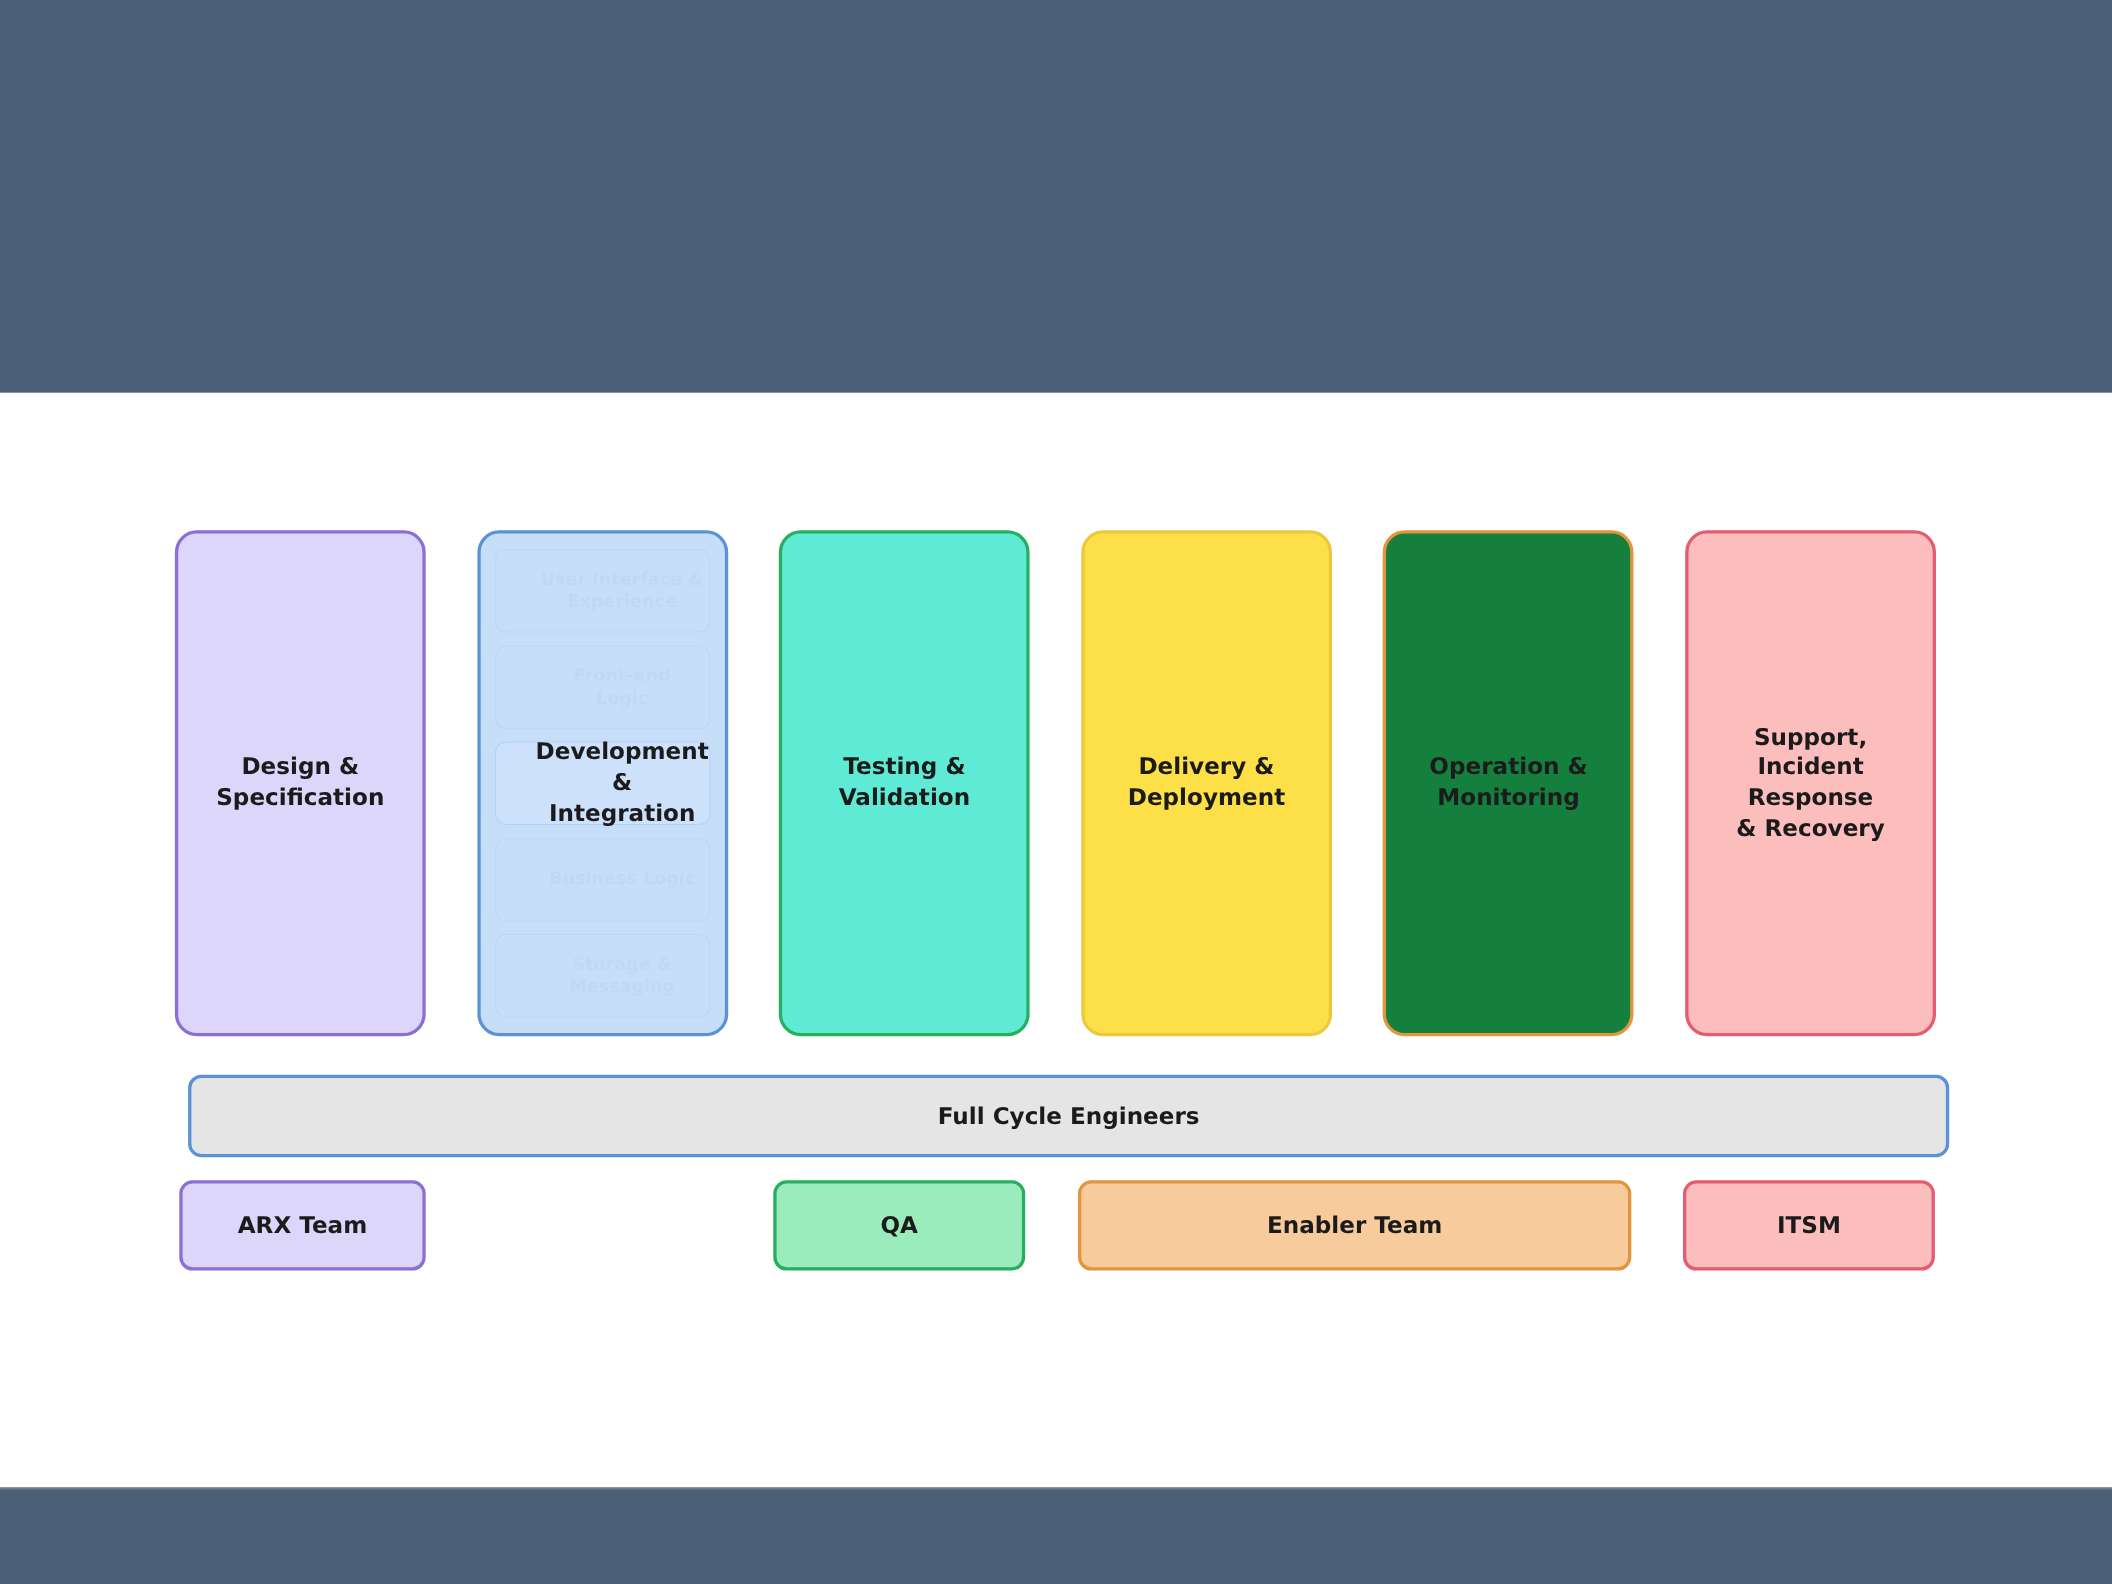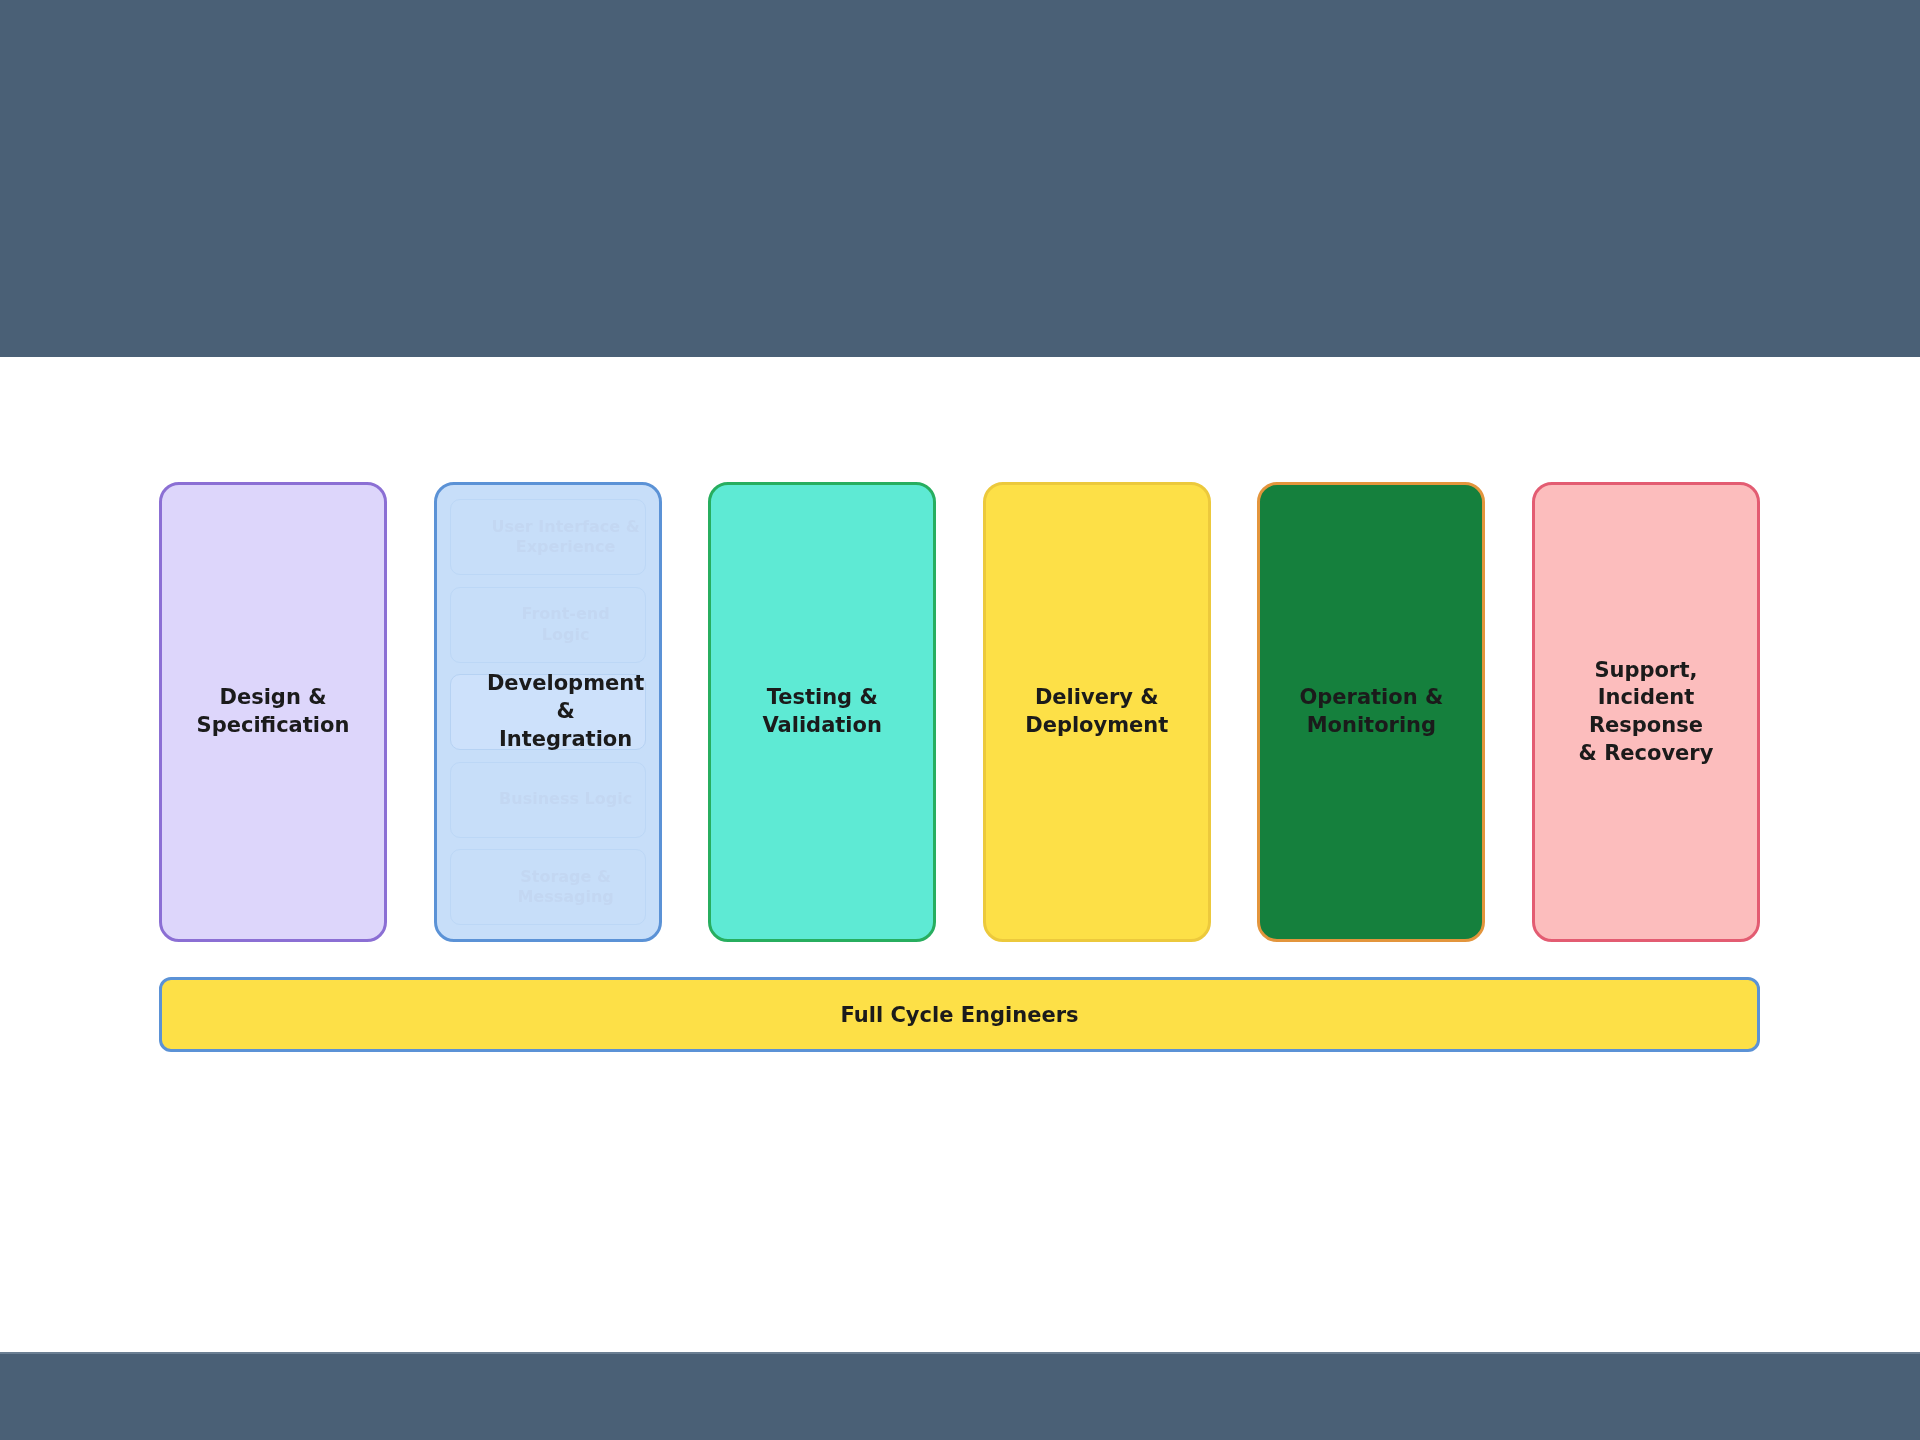--- a/index.html
+++ b/index.html
@@ -190,18 +190,32 @@
     <div class="stage" style="background: #15803d; border-color: rgb(227, 149, 60);">
       <div class="stage-label">Operation &amp;<br>Monitoring</div>
     </div>
 
     <div class="stage" style="background: rgb(252, 189, 189); border-color: rgb(227, 92, 114);">
       <div class="stage-label">Support,<br>Incident Response<br>&amp; Recovery</div>
     </div>
 
   </div>
 
-  <div class="fullcycle" style="background: #fde047; border: 3px solid rgb(91, 146, 214);">
+  <div class="fullcycle" style="background: #e5e5e5; border: 3px solid rgb(91, 146, 214); margin-left: 12px;">
     <span>Full Cycle Engineers</span>
   </div>
 
+  <div class="team-row">
+    <div class="team" style="background: rgb(221, 214, 251); border-color: rgb(139, 111, 212); left: 4px; width: 224px;">
+      <span>ARX Team</span>
+    </div>
+    <div class="team" style="background: rgb(154, 236, 189); border-color: rgb(39, 174, 95); left: 544px; width: 229px;">
+      <span>QA</span>
+    </div>
+    <div class="team" style="background: rgb(247, 203, 156); border-color: rgb(227, 149, 60); left: 821px; width: 503px;">
+      <span>Enabler Team</span>
+    </div>
+    <div class="team" style="background: rgb(252, 189, 189); border-color: rgb(227, 92, 114); left: 1371px; width: 229px;">
+      <span>ITSM</span>
+    </div>
+  </div>
 
 </div>
 
 </body></html>

